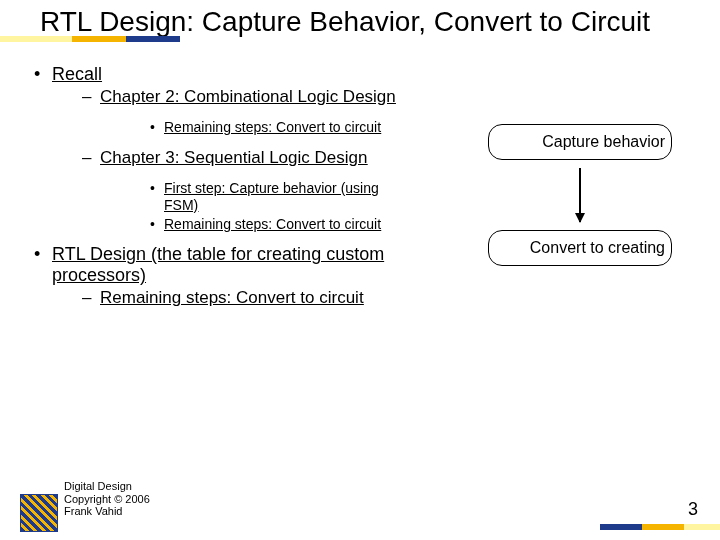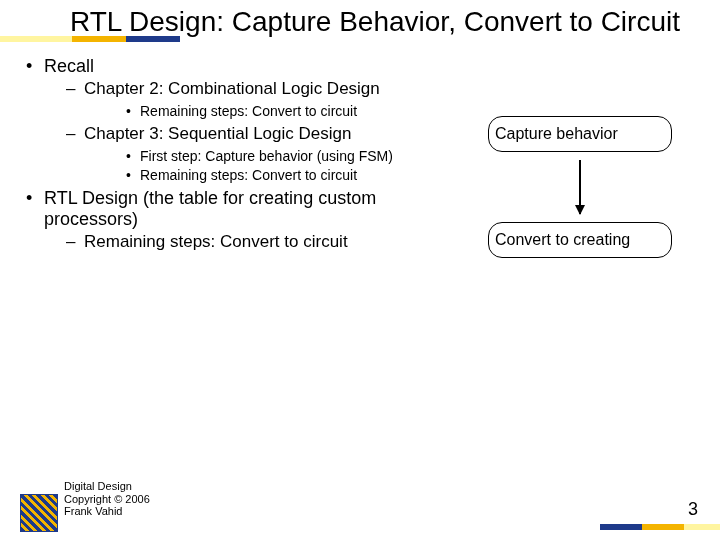--- a/index.html
+++ b/index.html
@@ -19,21 +19,21 @@
     height: 540px;
     box-sizing: border-box;
   }
   .title-wrap {
     position: relative;
     width: 100%;
     padding-top: 6px;
   }
   .title {
     font-size: 28px;
-    text-align: right;
+    text-align: left;
     line-height: 1.15;
     padding: 0 40px;
   }
   .title-underline {
     position: absolute;
     left: 0;
     bottom: -4px;
     height: 6px;
     width: 180px;
     background: linear-gradient(to right,
@@ -44,21 +44,21 @@
     margin-top: 14px;
     width: 100%;
   }
   .col-text {
     position: absolute;
     left: 22px;
     top: 0;
     width: 430px;
     font-size: 18px;
   }
-  ul { margin: 4px; padding: 0; list-style: none; }
+  ul { margin: 12px; padding: 0; list-style: none; text-decoration: underline; }
   li { margin: 0; padding: 0; }
   .lvl1 > li {
     padding-left: 18px;
     position: relative;
     margin-top: 4px;
   }
   .lvl1 > li::before {
     content: "•";
     position: absolute;
     left: 0;
@@ -88,23 +88,23 @@
   }
   .lvl3 > li::before {
     content: "•";
     position: absolute;
     left: 38px;
     top: 0;
   }
   .diagram {
     position: absolute;
     left: 480px;
-    top: 64px;
+    top: 72px;
     width: 200px;
-    text-align: left;
+    text-align: right;
   }
   .box {
     border: 1.5px solid #000;
     border-radius: 14px;
     padding: 8px 6px;
     font-size: 16px;
     background: #fff;
     width: 170px;
     margin: 0 auto;
   }

